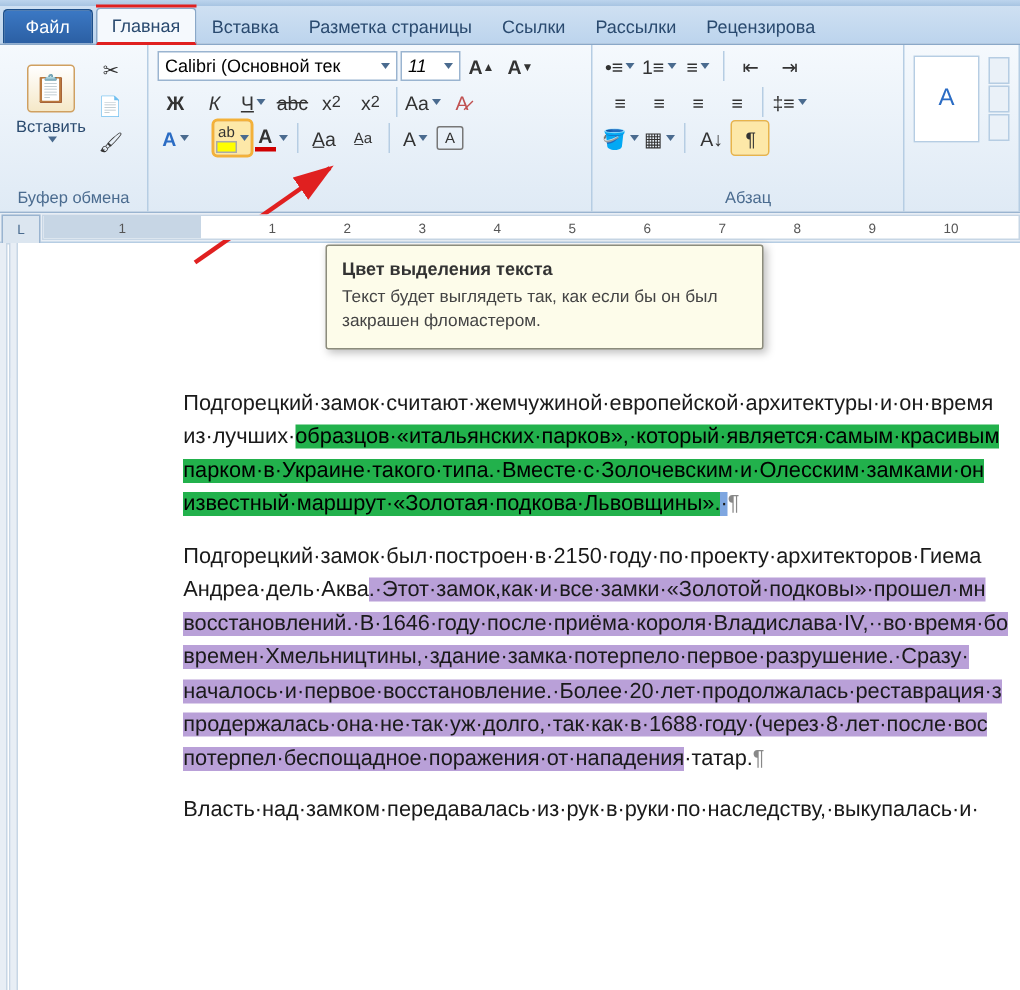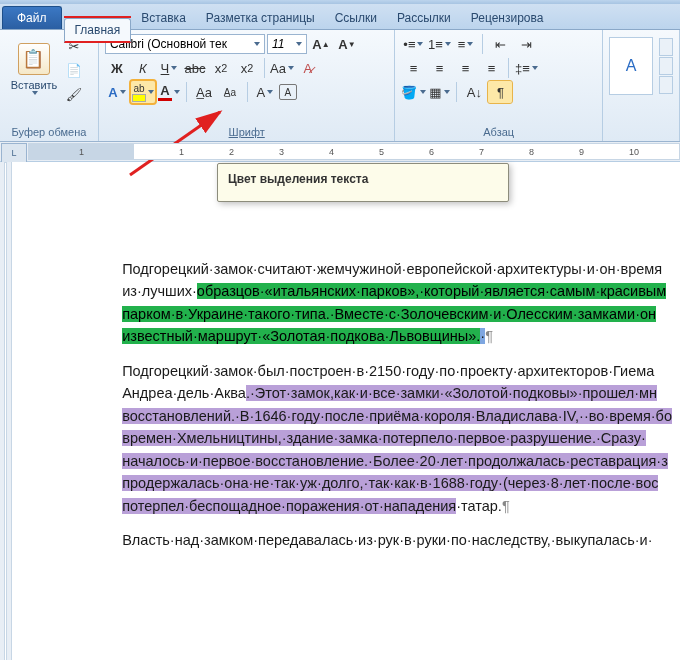--- a/index.html
+++ b/index.html
@@ -5,34 +5,34 @@
   * { box-sizing: border-box; margin: 0; padding: 0; font-family: 'Segoe UI', Tahoma, sans-serif; }
   body { width: 680px; height: 660px; background: #fff; overflow: hidden; position: relative; }
 
   
   .titlebar { height: 4px; background: linear-gradient(#bcd4ed,#a7c4e2); }
 
   
   .tabs { display: flex; align-items: flex-end; height: 26px; background: linear-gradient(#cfe0f2,#bcd4ed); border-bottom: 1px solid #8aa8c8; padding-left: 2px; font-size: 12px; }
   .file-tab { background: linear-gradient(#3b78c4,#2b5fa3); color: #fff; padding: 4px 14px; border-radius: 3px 3px 0 0; margin-right: 2px; border: 1px solid #1d4f8a; border-bottom: none; cursor: pointer; }
   .tab { padding: 4px 10px; color: #2a4a6f; cursor: pointer; }
-  .tab.active { background: #f5f9fd; border: 1px solid #8aa8c8; border-bottom: 2px solid #e02020; border-radius: 3px 3px 0 0; position: relative; top: 14px; }
+  .tab.active { background: #f5f9fd; border: 1px solid #8aa8c8; border-bottom: 2px solid #e02020; border-radius: 3px 3px 0 0; position: relative; top: 1px; }
   .tab.active::after { content:''; position:absolute; left:-1px; right:-1px; top:-3px; height:2px; background:#e02020; }
 
   
   .ribbon { display: flex; height: 112px; background: linear-gradient(#f5f9fd,#dfeaf5); border-bottom: 1px solid #9ab4d0; }
   .group { border-right: 1px solid #b6cde3; padding: 3px 6px 0 6px; display: flex; flex-direction: column; justify-content: space-between; }
   .group-label { text-align: center; font-size: 11px; color: #4a6b8f; padding: 2px 0 3px 0; }
   .icon-btn { width: 24px; height: 22px; display: inline-flex; align-items: center; justify-content: center; border-radius: 2px; cursor: pointer; font-size: 13px; color: #333; }
   .row { display: flex; align-items: center; gap: 2px; margin-bottom: 2px; }
   .big-btn { display:flex; flex-direction:column; align-items:center; justify-content:center; width:56px; height:72px; cursor:pointer; border-radius:3px; }
   .big-icon { width:32px; height:32px; border:1px solid #d0a060; background:linear-gradient(#fff,#f5e8c8); border-radius:3px; display:flex; align-items:center; justify-content:center; font-size:18px; }
   .font-name { border:1px solid #9ab4d0; background:#fff; font-size:12px; padding:1px 4px; width:160px; height:20px; display:flex; align-items:center; justify-content:space-between; }
   .font-size { border:1px solid #9ab4d0; background:#fff; font-size:12px; padding:1px 4px; width:40px; height:20px; display:flex; align-items:center; justify-content:space-between;font-style:italic; }
-  .highlight-btn { outline:2px solid #f3b13a; background:#fde8a8; border-radius:2px; }
+  .highlight-btn { outline:2px solid #f3b13a; background:#fde8a8; border-radius:2px;margin-left:12px; }
   .hl-swatch { width:14px; height:8px; background:#ffff00; border:1px solid #aaa; display:inline-block; }
   .fc-bar { width:14px; height:3px; background:#d00000; display:inline-block; }
   .sep { width:1px; height:20px; background:#b6cde3; margin:0 3px; }
 
   
   .arrow { position:absolute; left:120px; top:80px; pointer-events:none; }
 
   
   .ruler-wrap { display:flex; height:20px; background:#e8eef5; border-bottom:1px solid #b6cde3; }
   .ruler-corner { width:26px; height:20px; background:#dce6f0; border-right:1px solid #b6cde3; display:flex; align-items:center; justify-content:center; font-size:9px; color:#4a6b8f; border:1px solid #9ab4d0; margin:1px; }
@@ -137,21 +137,20 @@
             <span class="caret"></span>
         </span>
         <span class="sep"></span>
         <span class="icon-btn">A̲a</span>
         <span class="icon-btn" style="font-size:10px">A̲a</span>
         <span class="sep"></span>
         <span class="icon-btn">A<span class="caret"></span></span>
         <span class="icon-btn" style="border:1px solid #777; width:18px; height:16px; font-size:10px">A</span>
       </div>
     </div>
-    <div class="group-label" style="text-decoration:underline">Шрифт</div>
   </div>
 
   <div class="group" style="width:210px">
     <div>
       <div class="row">
         <span class="icon-btn">•≡<span class="caret"></span></span>
         <span class="icon-btn">1≡<span class="caret"></span></span>
         <span class="icon-btn">≡<span class="caret"></span></span>
         <span class="sep"></span>
         <span class="icon-btn">⇤</span>
@@ -211,20 +210,21 @@
     <span class="tick" style="left:400px">6</span>
     <span class="tick" style="left:450px">7</span>
     <span class="tick" style="left:500px">8</span>
     <span class="tick" style="left:550px">9</span>
     <span class="tick" style="left:600px">10</span>
   </div>
 </div>
 
 <div class="tooltip">
   <div class="tooltip-title">Цвет выделения текста</div>
+  <div class="tooltip-body">Текст будет выглядеть так, как если бы он был закрашен фломастером.</div>
 </div>
 
 <div class="doc-wrap">
   <div class="vruler">
     <div class="vruler-dark"></div>
     <div class="vruler-inner"></div>
   </div>
   <div class="page">
     <p>
       <span class="u">Подгорецкий</span><span>·замок·считают·жемчужиной·европейской·</span><span class="u">архитектуры</span><span>·и·он·время</span><br>

